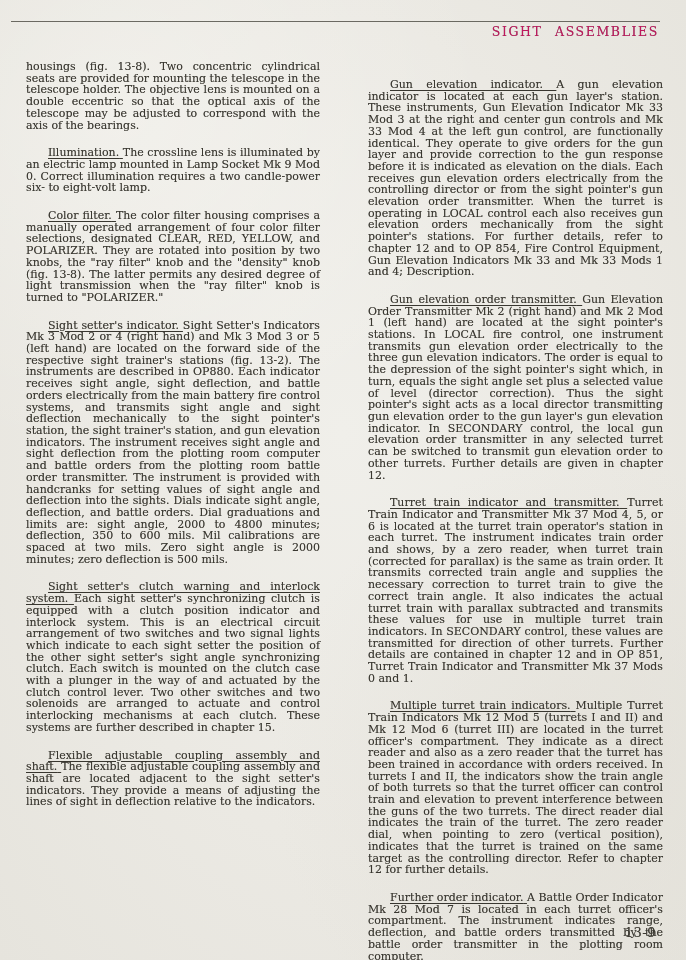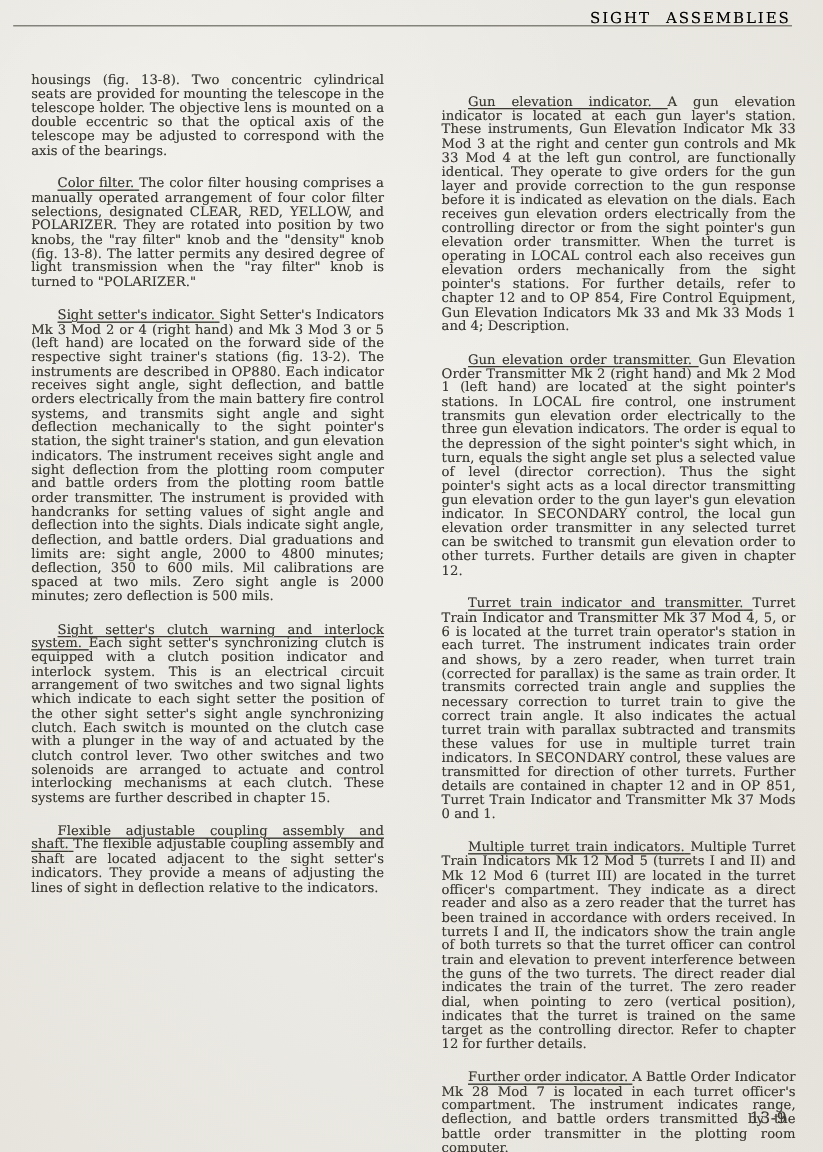--- a/index.html
+++ b/index.html
@@ -11,23 +11,23 @@
       radial-gradient(ellipse 90% 60% at 18% 12%, rgba(255,255,252,0.35), rgba(255,255,252,0) 60%),
       radial-gradient(ellipse 70% 50% at 85% 80%, rgba(222,219,210,0.45), rgba(222,219,210,0) 65%),
       radial-gradient(ellipse at 50% 45%, #f0efea 0%, #ebe9e3 55%, #e6e4dd 100%);
     font-family: "DejaVu Serif", "Liberation Serif", serif;
     color: #393730;
   }
 
   .page { position: absolute; inset: 0; }
 
   .hdr-title {
-    position: absolute; top: 7px; right: 27px;
+    position: absolute; top: 24px; right: 27px;
     font-size: 12.5px; letter-spacing: 1.6px; word-spacing: 7px;
-    color: #000000;
+    color: #be185d;
     text-shadow: 0 0 0.5px rgba(60,58,51,0.55);
   }
   .hdr-rule {
     position: absolute; top: 21px; left: 11px; right: 26px;
     border-top: 1.5px solid #54524a;
     opacity: 0.85;
   }
 
   .col {
     position: absolute;
@@ -65,20 +65,21 @@
 </head>
 <body>
 
 <div class="page">
 
   <div class="hdr-title">SIGHT ASSEMBLIES</div>
   <div class="hdr-rule"></div>
 
   <div class="col col-left">
     <p class="para no-indent"><span class="run-head"></span><span>housings (fig. 13-8). Two concentric cylindrical seats are provided for mounting the telescope in the telescope holder. The objective lens is mounted on a double eccentric so that the optical axis of the telescope may be adjusted to correspond with the axis of the bearings.</span></p>
+    <p class="para g32"><span class="run-head">Illumination.</span><span>The crossline lens is illuminated by an electric lamp mounted in Lamp Socket Mk 9 Mod 0. Correct illumination requires a two candle-power six- to eight-volt lamp.</span></p>
     <p class="para g22"><span class="run-head">Color filter.</span><span>The color filter housing comprises a manually operated arrangement of four color filter selections, designated CLEAR, RED, YELLOW, and POLARIZER. They are rotated into position by two knobs, the "ray filter" knob and the "density" knob (fig. 13-8). The latter permits any desired degree of light transmission when the "ray filter" knob is turned to "POLARIZER."</span></p>
     <p class="para g12"><span class="run-head">Sight setter's indicator.</span><span>Sight Setter's Indicators Mk 3 Mod 2 or 4 (right hand) and Mk 3 Mod 3 or 5 (left hand) are located on the forward side of the respective sight trainer's stations (fig. 13-2). The instruments are described in OP880. Each indicator receives sight angle, sight deflection, and battle orders electrically from the main battery fire control systems, and transmits sight angle and sight deflection mechanically to the sight pointer's station, the sight trainer's station, and gun elevation indicators. The instrument receives sight angle and sight deflection from the plotting room computer and battle orders from the plotting room battle order transmitter. The instrument is provided with handcranks for setting values of sight angle and deflection into the sights. Dials indicate sight angle, deflection, and battle orders. Dial graduations and limits are: sight angle, 2000 to 4800 minutes; deflection, 350 to 600 mils. Mil calibrations are spaced at two mils. Zero sight angle is 2000 minutes; zero deflection is 500 mils.</span></p>
     <p class="para g26"><span class="run-head">Sight setter's clutch warning and interlock system.</span><span>Each sight setter's synchronizing clutch is equipped with a clutch position indicator and interlock system. This is an electrical circuit arrangement of two switches and two signal lights which indicate to each sight setter the position of the other sight setter's sight angle synchronizing clutch. Each switch is mounted on the clutch case with a plunger in the way of and actuated by the clutch control lever. Two other switches and two solenoids are arranged to actuate and control interlocking mechanisms at each clutch. These systems are further described in chapter 15.</span></p>
     <p class="para g44"><span class="run-head">Flexible adjustable coupling assembly and shaft.</span><span>The flexible adjustable coupling assembly and shaft are located adjacent to the sight setter's indicators. They provide a means of adjusting the lines of sight in deflection relative to the indicators.</span></p>
   </div>
 
   <div class="col col-right">
     <p class="para"><span class="run-head">Gun elevation indicator.</span><span>A gun elevation indicator is located at each gun layer's station. These instruments, Gun Elevation Indicator Mk 33 Mod 3 at the right and center gun controls and Mk 33 Mod 4 at the left gun control, are functionally identical. They operate to give orders for the gun layer and provide correction to the gun response before it is indicated as elevation on the dials. Each receives gun elevation orders electrically from the controlling director or from the sight pointer's gun elevation order transmitter. When the turret is operating in LOCAL control each also receives gun elevation orders mechanically from the sight pointer's stations. For further details, refer to chapter 12 and to OP 854, Fire Control Equipment, Gun Elevation Indicators Mk 33 and Mk 33 Mods 1 and 4; Description.</span></p>
     <p class="para g30"><span class="run-head">Gun elevation order transmitter.</span><span>Gun Elevation Order Transmitter Mk 2 (right hand) and Mk 2 Mod 1 (left hand) are located at the sight pointer's stations. In LOCAL fire control, one instrument transmits gun elevation order electrically to the three gun elevation indicators. The order is equal to the depression of the sight pointer's sight which, in turn, equals the sight angle set plus a selected value of level (director correction). Thus the sight pointer's sight acts as a local director transmitting gun elevation order to the gun layer's gun elevation indicator. In SECONDARY control, the local gun elevation order transmitter in any selected turret can be switched to transmit gun elevation order to other turrets. Further details are given in chapter 12.</span></p>
     <p class="para g26"><span class="run-head">Turret train indicator and transmitter.</span><span>Turret Train Indicator and Transmitter Mk 37 Mod 4, 5, or 6 is located at the turret train operator's station in each turret. The instrument indicates train order and shows, by a zero reader, when turret train (corrected for parallax) is the same as train order. It transmits corrected train angle and supplies the necessary correction to turret train to give the correct train angle. It also indicates the actual turret train with parallax subtracted and transmits these values for use in multiple turret train indicators. In SECONDARY control, these values are transmitted for direction of other turrets. Further details are contained in chapter 12 and in OP 851, Turret Train Indicator and Transmitter Mk 37 Mods 0 and 1.</span></p>

